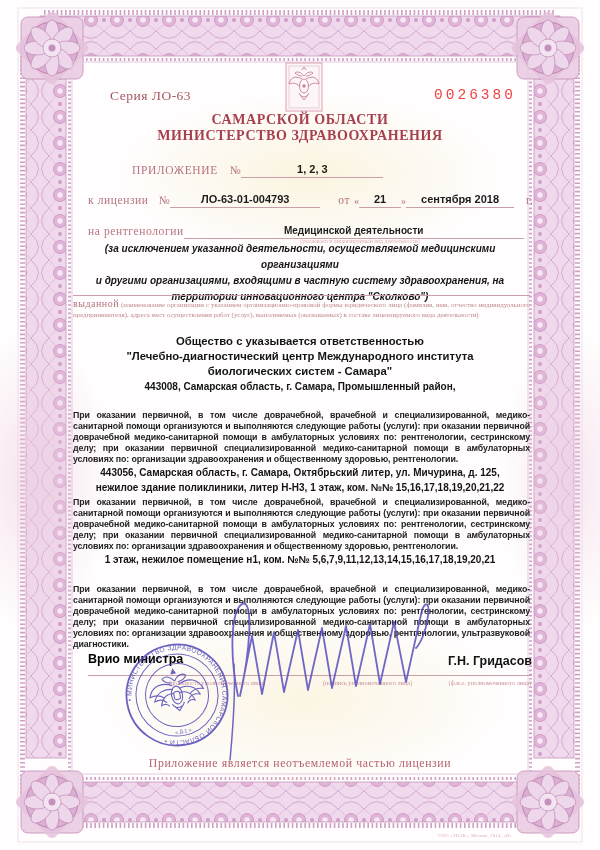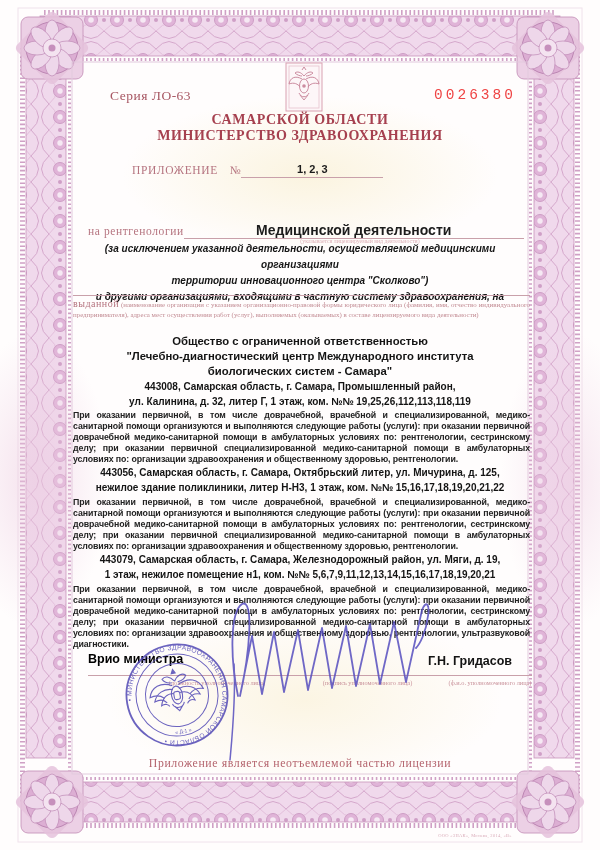--- a/index.html
+++ b/index.html
@@ -13,21 +13,21 @@
   .wm3{left:-40px;top:330px;width:150px;height:300px;background:radial-gradient(ellipse at center,rgba(236,203,224,.55),rgba(236,203,224,0) 70%);}
   .wm4{left:500px;top:330px;width:140px;height:300px;background:radial-gradient(ellipse at center,rgba(236,203,224,.45),rgba(236,203,224,0) 70%);}
   
   .lbl{color:#b5737f;font-size:11.5px;letter-spacing:.6px;}
   .lbl-sm{color:#b5737f;font-size:10px;}
   .serial{color:#a85763;font-size:13.5px;letter-spacing:.5px;}
   .formnum{font-family:"Liberation Mono","DejaVu Sans Mono",monospace;color:#ef4444;font-size:14.5px;letter-spacing:3px;}
   .ministry{left:70px;top:112px;width:460px;text-align:center;color:#a6404f;
             font-weight:bold;font-size:14px;line-height:15.5px;letter-spacing:.6px;}
   .val{font-family:"Liberation Sans",sans-serif;font-weight:bold;color:#1c1c1c;font-size:11px;}
-  .val-lg{font-family:"Liberation Sans",sans-serif;font-weight:bold;color:#1c1c1c;font-size:14px;}
+  .val-lg{font-family:"Liberation Sans",sans-serif;font-weight:bold;color:#1c1c1c;font-size:10px;}
   .fill{display:inline-block;border-bottom:1px solid #c9a0aa;text-align:center;vertical-align:bottom;line-height:15px;}
   .row{position:absolute;white-space:nowrap;}
   .note{left:70px;top:241px;width:460px;text-align:center;color:#161616;
         font-family:"Liberation Sans",sans-serif;font-size:10px;line-height:16px;font-weight:bold;font-style:italic;}
   .hrline{position:absolute;height:1px;background:#c9a0aa;}
   .issued{left:73px;top:299px;width:457px;text-align:justify;color:#c28b93;font-size:6.9px;line-height:9.8px;}
   .issued .lead{color:#b5737f;font-size:10px;letter-spacing:.5px;}
   .org{left:70px;top:334px;width:460px;text-align:center;font-family:"Liberation Sans",sans-serif;
        font-weight:bold;color:#141414;font-size:11.3px;line-height:15px;}
   .addr{left:70px;top:0;width:460px;text-align:center;font-family:"Liberation Sans",sans-serif;
@@ -138,65 +138,70 @@
   <div class="abs ministry">
     <div>САМАРСКОЙ ОБЛАСТИ</div>
     <div>МИНИСТЕРСТВО ЗДРАВООХРАНЕНИЯ</div>
   </div>
 
   <div class="row" style="left:88px;top:160px;margin-left:44px;">
     <span class="lbl">ПРИЛОЖЕНИЕ</span>
     <span class="lbl" style="margin-left:8px;">№</span><span class="fill" style="width:142px;"><span class="val">1, 2, 3</span></span>
   </div>
 
+  <div class="row" style="left:88px;top:190px;">
+    <span class="lbl">к лицензии</span>
+    <span class="lbl" style="margin-left:6px;">№</span><span class="fill" style="width:150px;"><span class="val">ЛО-63-01-004793</span></span>
+    <span class="lbl" style="margin-left:14px;">от</span>
+    <span class="lbl-sm">«</span><span class="fill" style="width:42px;"><span class="val">21</span></span><span class="lbl-sm">»</span><span class="fill" style="width:108px;"><span class="val">сентября 2018</span></span>
+    <span class="lbl" style="margin-left:8px;">г.</span>
+  </div>
 
   <div class="row" style="left:88px;top:221px;">
     <span class="lbl">на рентгенологии</span><span class="fill" style="width:340px;"><span class="val-lg">Медицинской деятельности</span></span>
   </div>
   <div class="abs actcapt">(указывается лицензируемый вид деятельности)</div>
 
   <div class="abs note">
     <div>(за исключением указанной деятельности, осуществляемой медицинскими организациями</div>
+    <div>и другими организациями, входящими в частную систему здравоохранения, на</div>
     <div>территории инновационного центра "Сколково")</div>
-    <div>и другими организациями, входящими в частную систему здравоохранения, на</div>
   </div>
 
   <div class="hrline" style="left:73px;top:295px;width:457px;"></div>
 
   <div class="abs issued">
     <span class="lead">выданной</span>
     <span>(наименование организации с указанием организационно-правовой формы юридического лица (фамилия, имя, отчество индивидуального предпринимателя), адреса мест осуществления работ (услуг), выполняемых (оказываемых)  в составе лицензируемого вида деятельности)</span>
   </div>
 
   <div class="abs org">
-    <div>Общество с ограниченной ответственностью</div>
+    <div>Общество с указывается ответственностью</div>
     <div>"Лечебно-диагностический центр Международного института</div>
     <div>биологических систем - Самара"</div>
   </div>
 
   <div class="abs addr" style="top:380px;">
     <div>443008, Самарская область, г. Самара, Промышленный район,</div>
-    <div>ул. Калинина, д. 32, литер Г, 1 этаж, ком. №№ 19,25,26,112,113,118,119</div>
   </div>
   <div class="abs works" style="top:410px;">При оказании первичной, в том числе доврачебной, врачебной и специализированной, медико-санитарной помощи организуются и выполняются следующие работы (услуги): при оказании первичной доврачебной медико-санитарной помощи в амбулаторных условиях по: рентгенологии, сестринскому делу; при оказании первичной специализированной медико-санитарной помощи в амбулаторных условиях по: организации здравоохранения и общественному здоровью, рентгенологии.</div>
 
   <div class="abs addr" style="top:466px;">
     <div>443056, Самарская область, г. Самара, Октябрьский литер, ул. Мичурина, д. 125,</div>
     <div>нежилое здание поликлиники, литер Н-Н3, 1 этаж, ком. №№ 15,16,17,18,19,20,21,22</div>
   </div>
   <div class="abs works" style="top:497px;">При оказании первичной, в том числе доврачебной, врачебной и специализированной, медико-санитарной помощи организуются и выполняются следующие работы (услуги): при оказании первичной доврачебной медико-санитарной помощи в амбулаторных условиях по: рентгенологии, сестринскому делу; при оказании первичной специализированной медико-санитарной помощи в амбулаторных условиях по: организации здравоохранения и общественному здоровью, рентгенологии.</div>
 
   <div class="abs addr" style="top:553px;">
-    <div>443079, Самарская область, г. Самара, Железнодорожный район, ул. Мяги, д. 19,</div>
     <div>1 этаж, нежилое помещение н1, ком. №№ 5,6,7,9,11,12,13,14,15,16,17,18,19,20,21</div>
   </div>
   <div class="abs works" style="top:584px;">При оказании первичной, в том числе доврачебной, врачебной и специализированной, медико-санитарной помощи организуются и выполняются следующие работы (услуги): при оказании первичной доврачебной медико-санитарной помощи в амбулаторных условиях по: рентгенологии, сестринскому делу; при оказании первичной специализированной медико-санитарной помощи в амбулаторных условиях по: организации здравоохранения и общественному здоровью, рентгенологии, ультразвуковой диагностики.</div>
 
   <div class="abs" style="left:88px;top:652px;font-family:'Liberation Sans',sans-serif;font-weight:bold;font-size:12.5px;color:#000000;">Врио министра</div>
-  <div class="abs" style="left:428px;top:654px;width:104px;text-align:left;font-family:'Liberation Sans',sans-serif;font-weight:bold;font-size:12.5px;color:#141414;">Г.Н. Гридасов</div>
+  <div class="abs" style="left:428px;top:654px;width:104px;text-align:right;font-family:'Liberation Sans',sans-serif;font-weight:bold;font-size:12.5px;color:#141414;">Г.Н. Гридасов</div>
   <div class="hrline" style="left:88px;top:675px;width:444px;"></div>
   <div class="capt" style="left:132px;top:679px;width:170px;">(должность уполномоченного лица)</div>
   <div class="capt" style="left:295px;top:679px;width:145px;">(подпись уполномоченного лица)</div>
   <div class="capt" style="left:448px;top:679px;width:84px;">(ф.и.о. уполномоченного лица)</div>
 
   <svg class="abs" style="left:118px;top:636px;opacity:.84;" width="118" height="118" viewBox="-59 -59 118 118">
     <defs>
       <path id="ringPath" d="M -45.5,0 A 45.5,45.5 0 1 1 45.5,0 A 45.5,45.5 0 1 1 -45.5,0"></path>
     </defs>
     <g transform="rotate(-10)" stroke="#4f46b4" fill="none">

